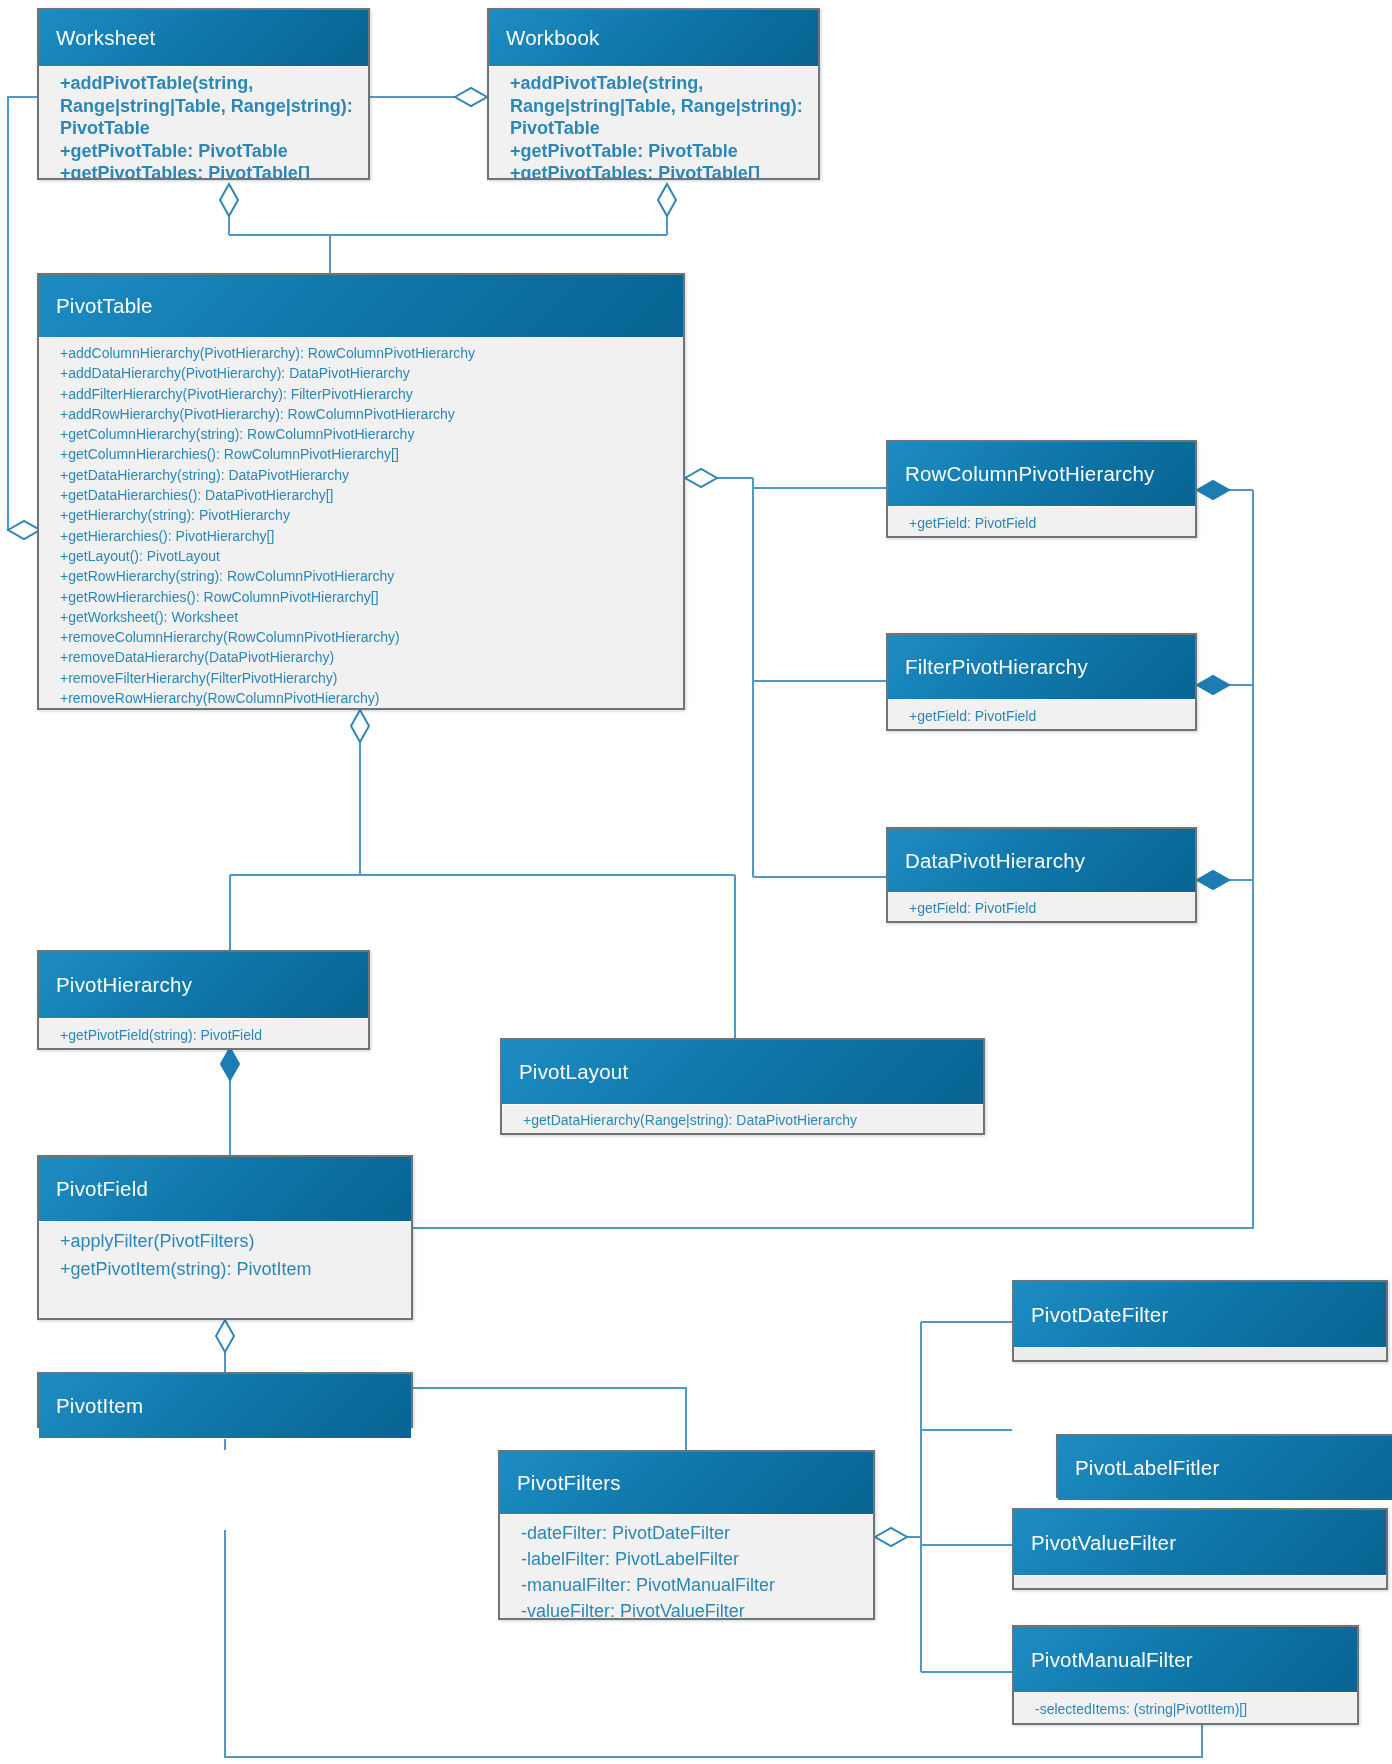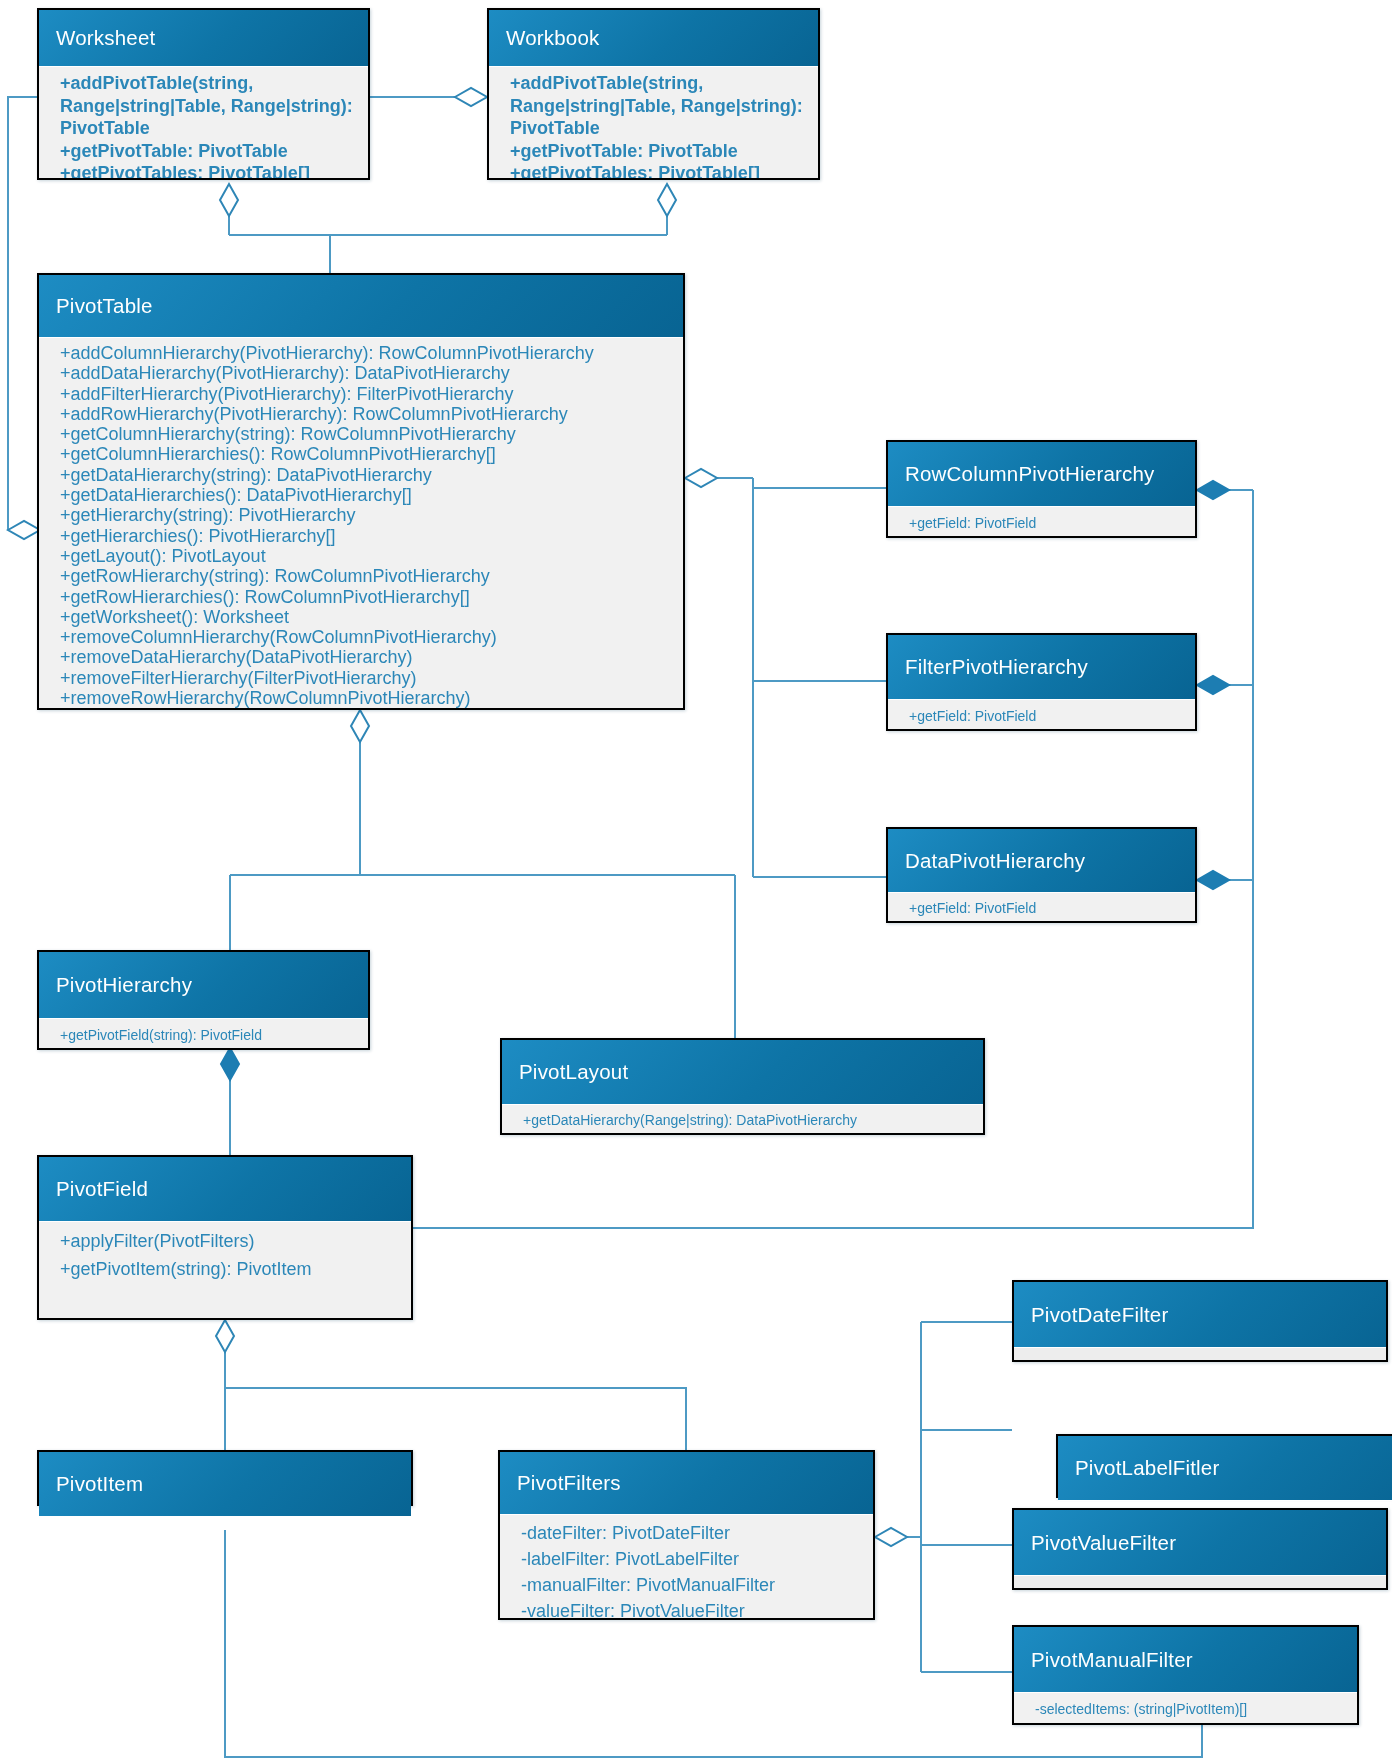--- a/index.html
+++ b/index.html
@@ -7,21 +7,21 @@
     position:relative;
     width:1392px;height:1764px;
     background:#ffffff;
     font-family:"Liberation Sans", sans-serif;
     overflow:hidden;
   }
   #wires{position:absolute;left:0;top:0;width:1392px;height:1764px;}
   .uml-class{
     position:absolute;
     box-sizing:border-box;
-    border:2px solid #000000;
+    border:2px solid #737373;
     background:#f1f1f1;
     box-shadow:1px 1px 3px rgba(0,60,90,.22);
     display:flex;flex-direction:column;
   }
   .uml-header{
     background:linear-gradient(135deg,#1d8cc3 0%,#0e74a6 55%,#086493 100%);
     color:#ffffff;
     display:flex;align-items:center;
     padding:0 0 0 17px;
     font-size:20.5px;
@@ -38,21 +38,21 @@
   .member{
     color:#2b87b8;
     padding:0 6px 0 21px;
     white-space:nowrap;
     overflow:hidden;
     font-size:14px;
     line-height:24px;
   }
   
   #class-worksheet .member,#class-workbook .member{font-size:18px;line-height:22.5px;font-weight:bold;}
-  #class-pivottable .member{font-size:18px;line-height:20.3px;}
+  #class-pivottable .member{font-size:14px;line-height:20.3px;}
   #class-pivotfield .member{font-size:18px;line-height:28px;}
   #class-pivotfilters .member{font-size:18px;line-height:26px;}
   #class-rowcolumnpivothierarchy .uml-body,
   #class-filterpivothierarchy .uml-body,
   #class-datapivothierarchy .uml-body,
   #class-pivothierarchy .uml-body,
   #class-pivotlayout .uml-body,
   #class-pivotmanualfilter .uml-body{padding-top:2px;display:flex;align-items:center;}
   #class-pivotitem .uml-body,
   #class-pivotdatefilter .uml-body,
@@ -201,21 +201,21 @@
     </div>
     <div class="uml-class" id="class-pivotfield" style="left: 37px; top: 1155px; width: 376px; height: 165px;">
       <div class="uml-header" style="height: 64px;">
         <span>PivotField</span>
       </div>
       <div class="uml-body">
         <div class="member">+applyFilter(PivotFilters)</div>
         <div class="member">+getPivotItem(string): PivotItem</div>
       </div>
     </div>
-    <div class="uml-class" id="class-pivotitem" style="left: 37px; top: 1450px; width: 376px; height: 56px;">
+    <div class="uml-class" id="class-pivotitem" style="left: 37px; top: 1372px; width: 376px; height: 56px;">
       <div class="uml-header" style="height: 64px;">
         <span>PivotItem</span>
       </div>
       <div class="uml-body"></div>
     </div>
     <div class="uml-class" id="class-pivotfilters" style="left: 498px; top: 1450px; width: 377px; height: 170px;">
       <div class="uml-header" style="height: 62px;">
         <span>PivotFilters</span>
       </div>
       <div class="uml-body">

